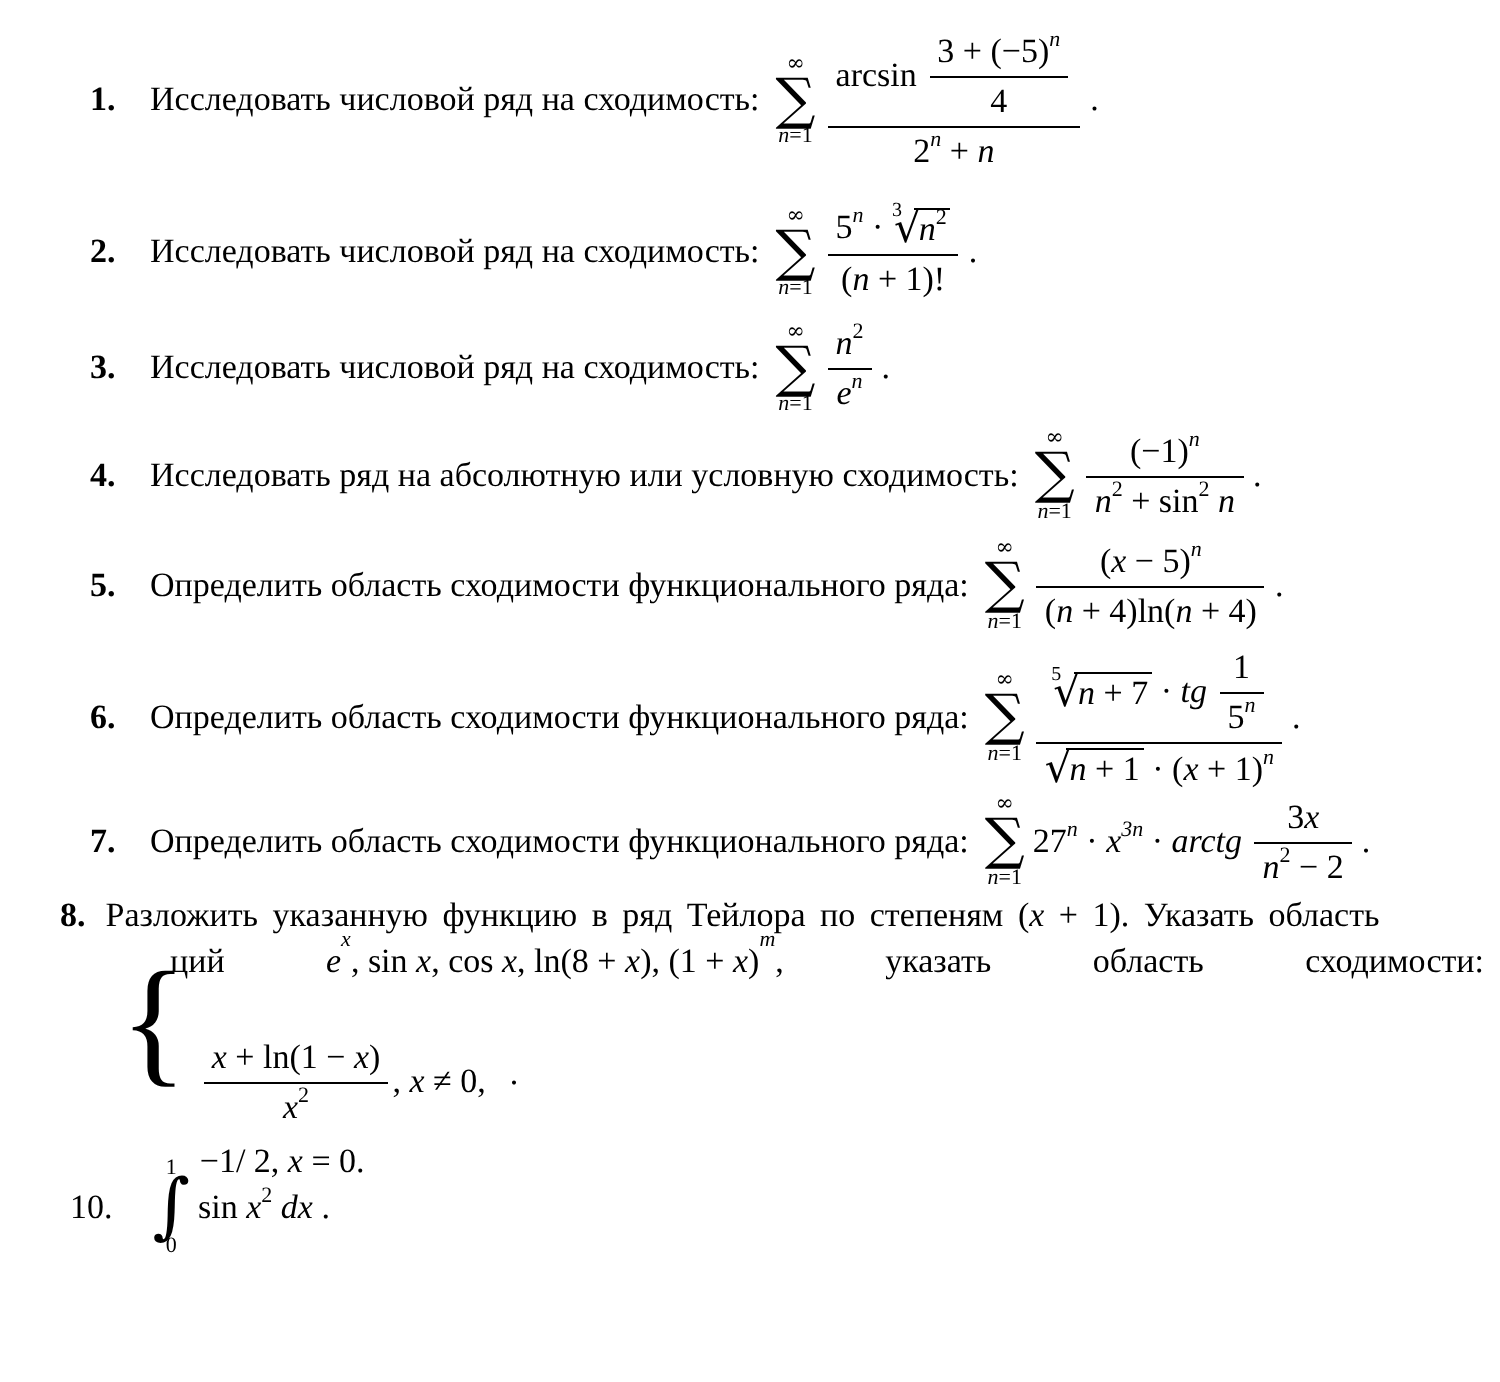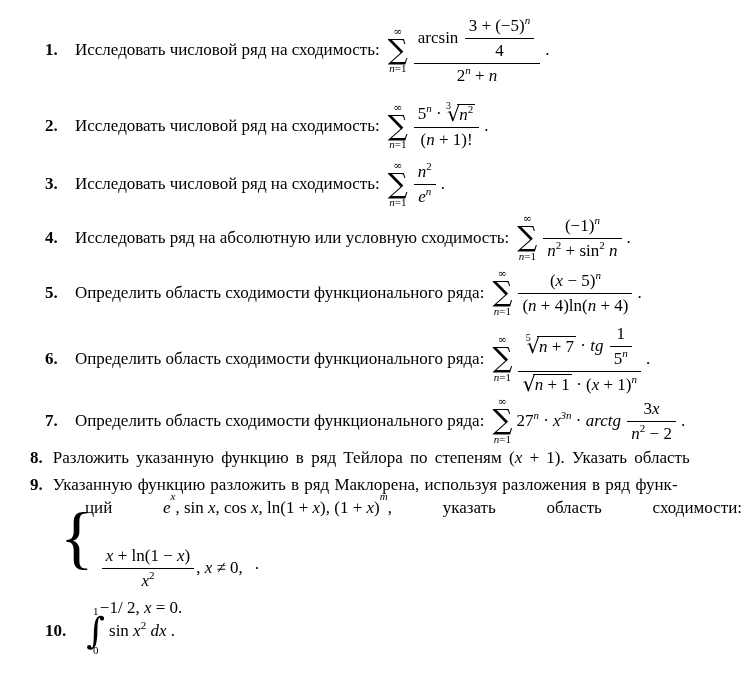--- a/index.html
+++ b/index.html
@@ -34,21 +34,21 @@
   .p9l1{word-spacing:1px}
   .pnum8{font-weight:bold;margin-left:25px;margin-right:10px}
   .jline{display:flex;justify-content:space-between;align-items:flex-start;margin-left:80px;padding-right:2px;height:30px}
   .mseq{white-space:pre}
   .cline{display:flex;align-items:center;margin-left:55px;height:72px}
   .cbrace{font-size:70px;line-height:.8;transform:scaleX(.75);transform-origin:center}
   .crows{display:inline-flex;flex-direction:column;gap:7px;margin-left:2px}
   .crow{display:flex;align-items:center}
   .ctail{margin-left:12px}
   #i10{height:62px}
-  .pnum10{font-weight:bold;margin-left:40px;margin-right:8px;flex:none}
+  .pnum10{font-weight:normal;margin-left:30px;margin-right:8px;flex:none}
   .m10{margin-left:12px}
   .intg{display:inline-flex;flex-direction:column;align-items:center;line-height:1;margin-right:4px}
   .ilim{font-size:11px}
   .iglyph{font-size:36px;line-height:.8;font-family:"DejaVu Serif","DejaVu Sans",serif}
 </style>
 </head>
 <body>
 
 <div class="doc">
 
@@ -296,24 +296,23 @@
       </span>
       <span class="rm tail">.</span>
     </span>
   </div>
 
   <div class="para" id="i8">
     <div class="pline p8l1"><b class="pnum8">8.</b><span class="rm">Разложить указанную функцию в ряд Тейлора по степеням </span><span class="math inline"><span class="rm">(</span><span class="it">x</span><span class="rm"> + 1)</span></span><span class="rm">. Указать область</span></div>
   </div>
 
   <div class="para" id="i9">
-    <div class="pline p9l1"><b class="pnum8">9.</b><span class="rm">Указанную функцию разложить в ряд Маклорена, используя разложения в ряд функ-</span></div>
     <div class="jline">
       <span class="rm">ций</span>
-      <span class="mseq"><span class="it">e</span><sup class="it">x</sup><span class="rm">, sin </span><span class="it">x</span><span class="rm">, cos </span><span class="it">x</span><span class="rm">, ln(1 + </span><span class="it">x</span><span class="rm">), (1 + </span><span class="it">x</span><span class="rm">)</span><sup class="it">m</sup><span class="rm">,</span></span>
+      <span class="mseq"><span class="it">e</span><sup class="it">x</sup><span class="rm">, sin </span><span class="it">x</span><span class="rm">, cos </span><span class="it">x</span><span class="rm">, ln(8 + </span><span class="it">x</span><span class="rm">), (1 + </span><span class="it">x</span><span class="rm">)</span><sup class="it">m</sup><span class="rm">,</span></span>
       <span class="rm">указать</span>
       <span class="rm">область</span>
       <span class="rm">сходимости:</span>
     </div>
     <div class="cline">
       <span class="cases">
         <span class="cbrace">{</span>
         <span class="crows">
           <span class="crow">
             <span class="frac">

